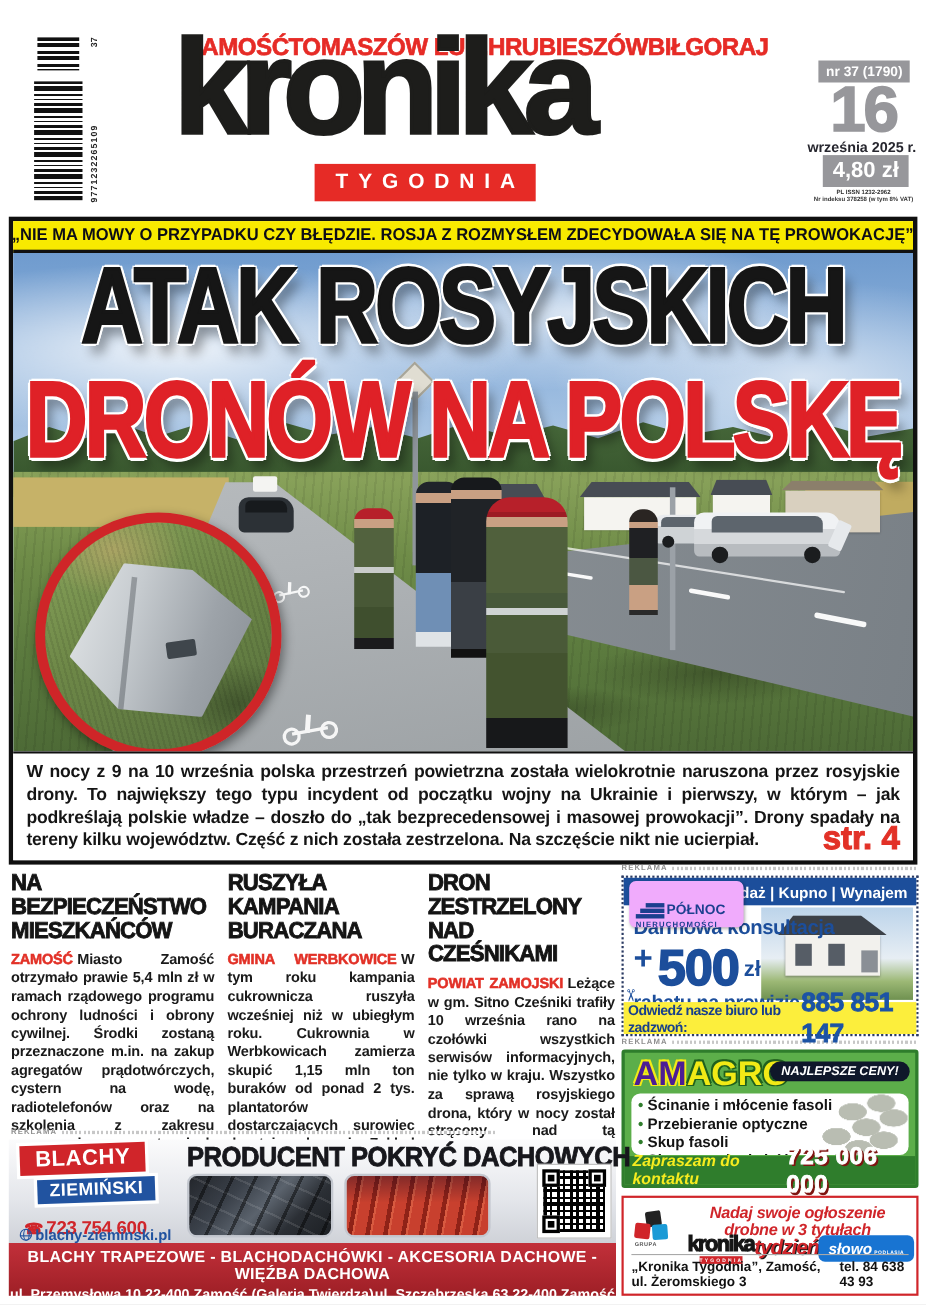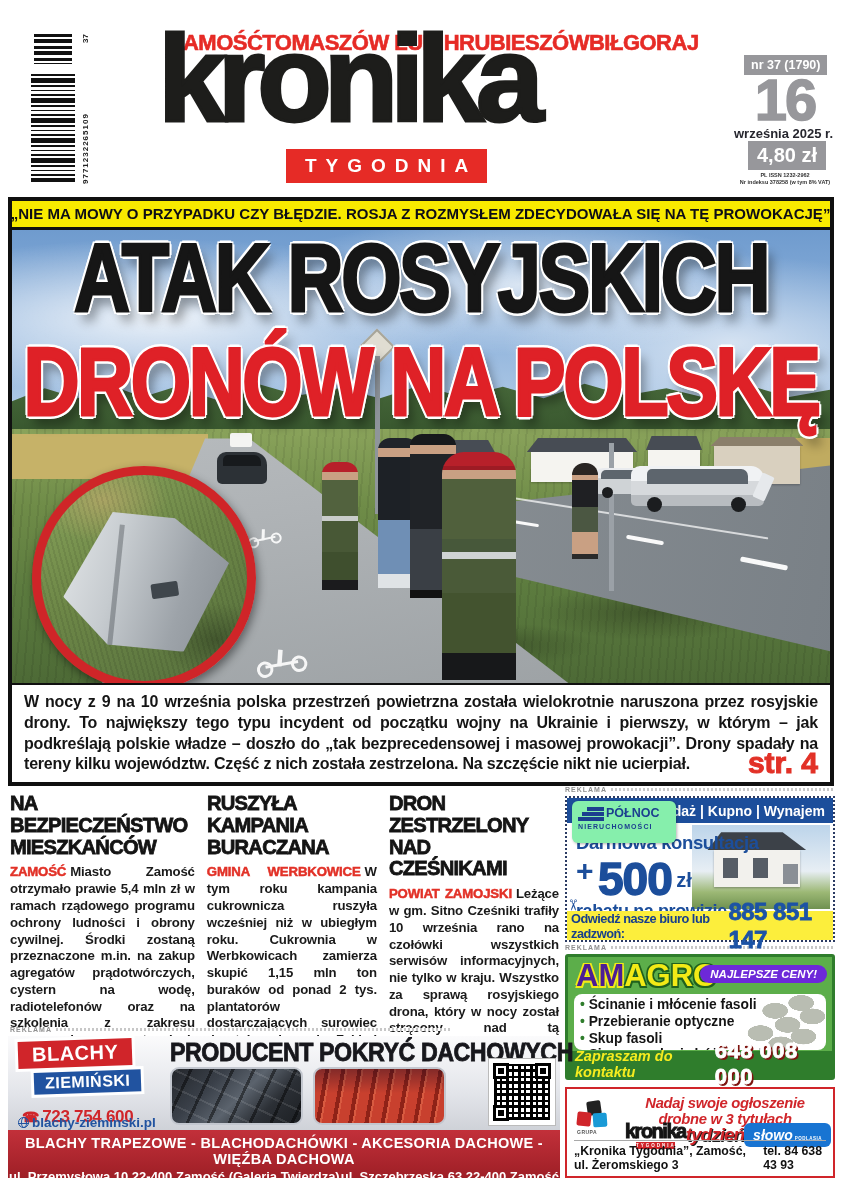--- a/index.html
+++ b/index.html
@@ -118,22 +118,22 @@
   .pageref { float:right; color:#e23127; font-size:20px; font-weight:700; margin-top:1px; -webkit-text-stroke:0.7px #e23127; }
 
   
   .reklama { position:absolute; display:flex; align-items:center; gap:4px; font-size:7px; font-weight:700; letter-spacing:1px; color:#8f8f8f; }
   .reklama .line { flex:1; height:3px; background:repeating-linear-gradient(90deg,#c7c7c7 0 2px,#fff 2px 4px); }
 
   
   .ad-polnoc { position:absolute; left:565px; top:796px; width:270px; height:146px; background:#fff; border:2px dotted #2b3b63; }
   .pn-bar { position:absolute; left:0; right:0; top:0; height:25px; background:#1c4e9b; color:#fff; font-size:14px; font-weight:700;
     display:flex; align-items:center; justify-content:flex-end; padding-right:8px; }
-  .pn-logo { position:absolute; left:5px; top:3px; width:104px; height:42px; background:#86efac; border-radius:6px; z-index:2;
-    box-shadow:1px 1px 3px rgba(0,0,0,.3); padding:2px 6px 0; }
+  .pn-logo { position:absolute; left:5px; top:3px; width:104px; height:42px; background:#f0abfc; border-radius:6px; z-index:2;
+    box-shadow:1px 1px 3px rgba(0,0,0,.3); padding:17px 6px 0; }
   .pn-logo .steps { display:inline-block; vertical-align:middle; width:26px; height:16px;
     background:linear-gradient(#1c3f8f 0 0) 0 100%/26px 4px no-repeat, linear-gradient(#1c3f8f 0 0) 4px 60%/22px 4px no-repeat, linear-gradient(#1c3f8f 0 0) 9px 20%/17px 4px no-repeat; }
   .pn-logo .nm { display:inline-block; vertical-align:middle; font-size:12.5px; font-weight:700; color:#1c3f8f; margin-left:2px; }
   .pn-logo .sub { display:block; font-size:7px; font-weight:700; letter-spacing:1.1px; color:#1c3f8f; margin-top:2px; }
   .pn-house { position:absolute; right:3px; top:27px; width:138px; height:84px; overflow:hidden;
     background:linear-gradient(180deg,#bcd4ea 0%,#e7eef4 55%,#9cb875 80%,#6f9150 100%); }
   .pn-house .hh { position:absolute; left:16%; top:30%; width:62%; height:44%; background:#f2f1ed; box-shadow:0 1px 2px rgba(0,0,0,.3); }
   .pn-house .hh::before { content:""; position:absolute; left:-8%; right:-8%; bottom:100%; height:18px; background:#3c4148;
     clip-path:polygon(0 100%,14% 0,76% 0,100% 100%); }
   .pn-house .hh::after { content:""; position:absolute; left:10%; top:22%; width:18%; height:52%; background:#565d66; box-shadow:30px 0 0 #565d66, 60px 6px 0 #8a8f96; }
@@ -146,21 +146,21 @@
   .pn-foot { position:absolute; left:0; right:0; bottom:0; height:29px; background:#fcee3c; display:flex; align-items:center; padding:0 4px; gap:4px; }
   .pn-foot .lbl { font-size:12.8px; font-weight:700; color:#173f8c; letter-spacing:-0.5px; }
   .pn-foot .tel { font-size:24px; font-weight:700; color:#1c53a5; letter-spacing:-0.5px; -webkit-text-stroke:0.8px #1c53a5; }
   .scissors { position:absolute; left:0px; bottom:26px; font-size:15px; color:#1c4e9b; transform:rotate(90deg); z-index:3; }
 
   
   .ad-amagro { position:absolute; left:565px; top:954px; width:270px; height:126px; background:#5cae4a; border:3px solid #2f7d2c; border-radius:3px; }
   .am-logo { position:absolute; left:8px; top:1px; font-size:31px; font-weight:700; letter-spacing:0; }
   .am-logo .p1 { color:#4c1d95; text-shadow:1.5px 1.5px 0 #f2ea16,-1.5px -1.5px 0 #f2ea16,1.5px -1.5px 0 #f2ea16,-1.5px 1.5px 0 #f2ea16; }
   .am-logo .p2 { color:#f2ea16; text-shadow:1.5px 1.5px 0 #20611d,-1.5px -1.5px 0 #20611d,1.5px -1.5px 0 #20611d,-1.5px 1.5px 0 #20611d; }
-  .am-badge { position:absolute; right:5px; top:8px; background:#6d28d9; color:#fff; font-size:11.5px; font-weight:700; font-style:italic;
+  .am-badge { position:absolute; right:5px; top:8px; background:#0f172a; color:#fff; font-size:11.5px; font-weight:700; font-style:italic;
     padding:3px 10px; border-radius:999px; }
   .am-panel { position:absolute; left:6px; right:6px; top:37px; bottom:27px; background:#fff; border-radius:8px; padding:3px 6px; overflow:hidden; }
   .am-panel li { list-style:none; font-size:13.8px; font-weight:700; color:#141414; line-height:1.22; }
   .am-panel li::before { content:"• "; color:#2f7d2c; }
   .beans { position:absolute; right:0; top:0; bottom:0; width:45%; background:
     radial-gradient(13px 8px at 78% 16%, #b9bdb2 97%, transparent), radial-gradient(11px 7px at 78% 16%, #efefe9 97%, transparent),
     radial-gradient(13px 8px at 55% 30%, #b9bdb2 97%, transparent), radial-gradient(11px 7px at 55% 30%, #f3f3ee 97%, transparent),
     radial-gradient(13px 8px at 88% 40%, #b9bdb2 97%, transparent), radial-gradient(11px 7px at 88% 40%, #ededE6 97%, transparent),
     radial-gradient(13px 8px at 66% 55%, #b9bdb2 97%, transparent), radial-gradient(11px 7px at 66% 55%, #f5f5f0 97%, transparent),
     radial-gradient(13px 8px at 42% 70%, #b9bdb2 97%, transparent), radial-gradient(11px 7px at 42% 70%, #efefe9 97%, transparent),
@@ -377,21 +377,21 @@
     <div class="am-badge">NAJLEPSZE CENY!</div>
     <ul class="am-panel">
       <li>Ścinanie i młócenie fasoli</li>
       <li>Przebieranie optyczne</li>
       <li>Skup fasoli</li>
       <li>Siew rzepaku i zbóż bezorkowo Strip Till</li>
       <div class="beans"></div>
     </ul>
     <div class="am-foot">
       <span class="lbl">Zapraszam do kontaktu</span>
-      <span class="tel">648 008 000</span>
+      <span class="tel">725 006 000</span>
     </div>
   </div>
 
   <div class="ad-classified">
     <div class="cls-sq">
       <i class="s1"></i>
         <i class="s2"></i>
         <i class="s3"></i>
       <span class="grp">GRUPA</span>
     </div>

